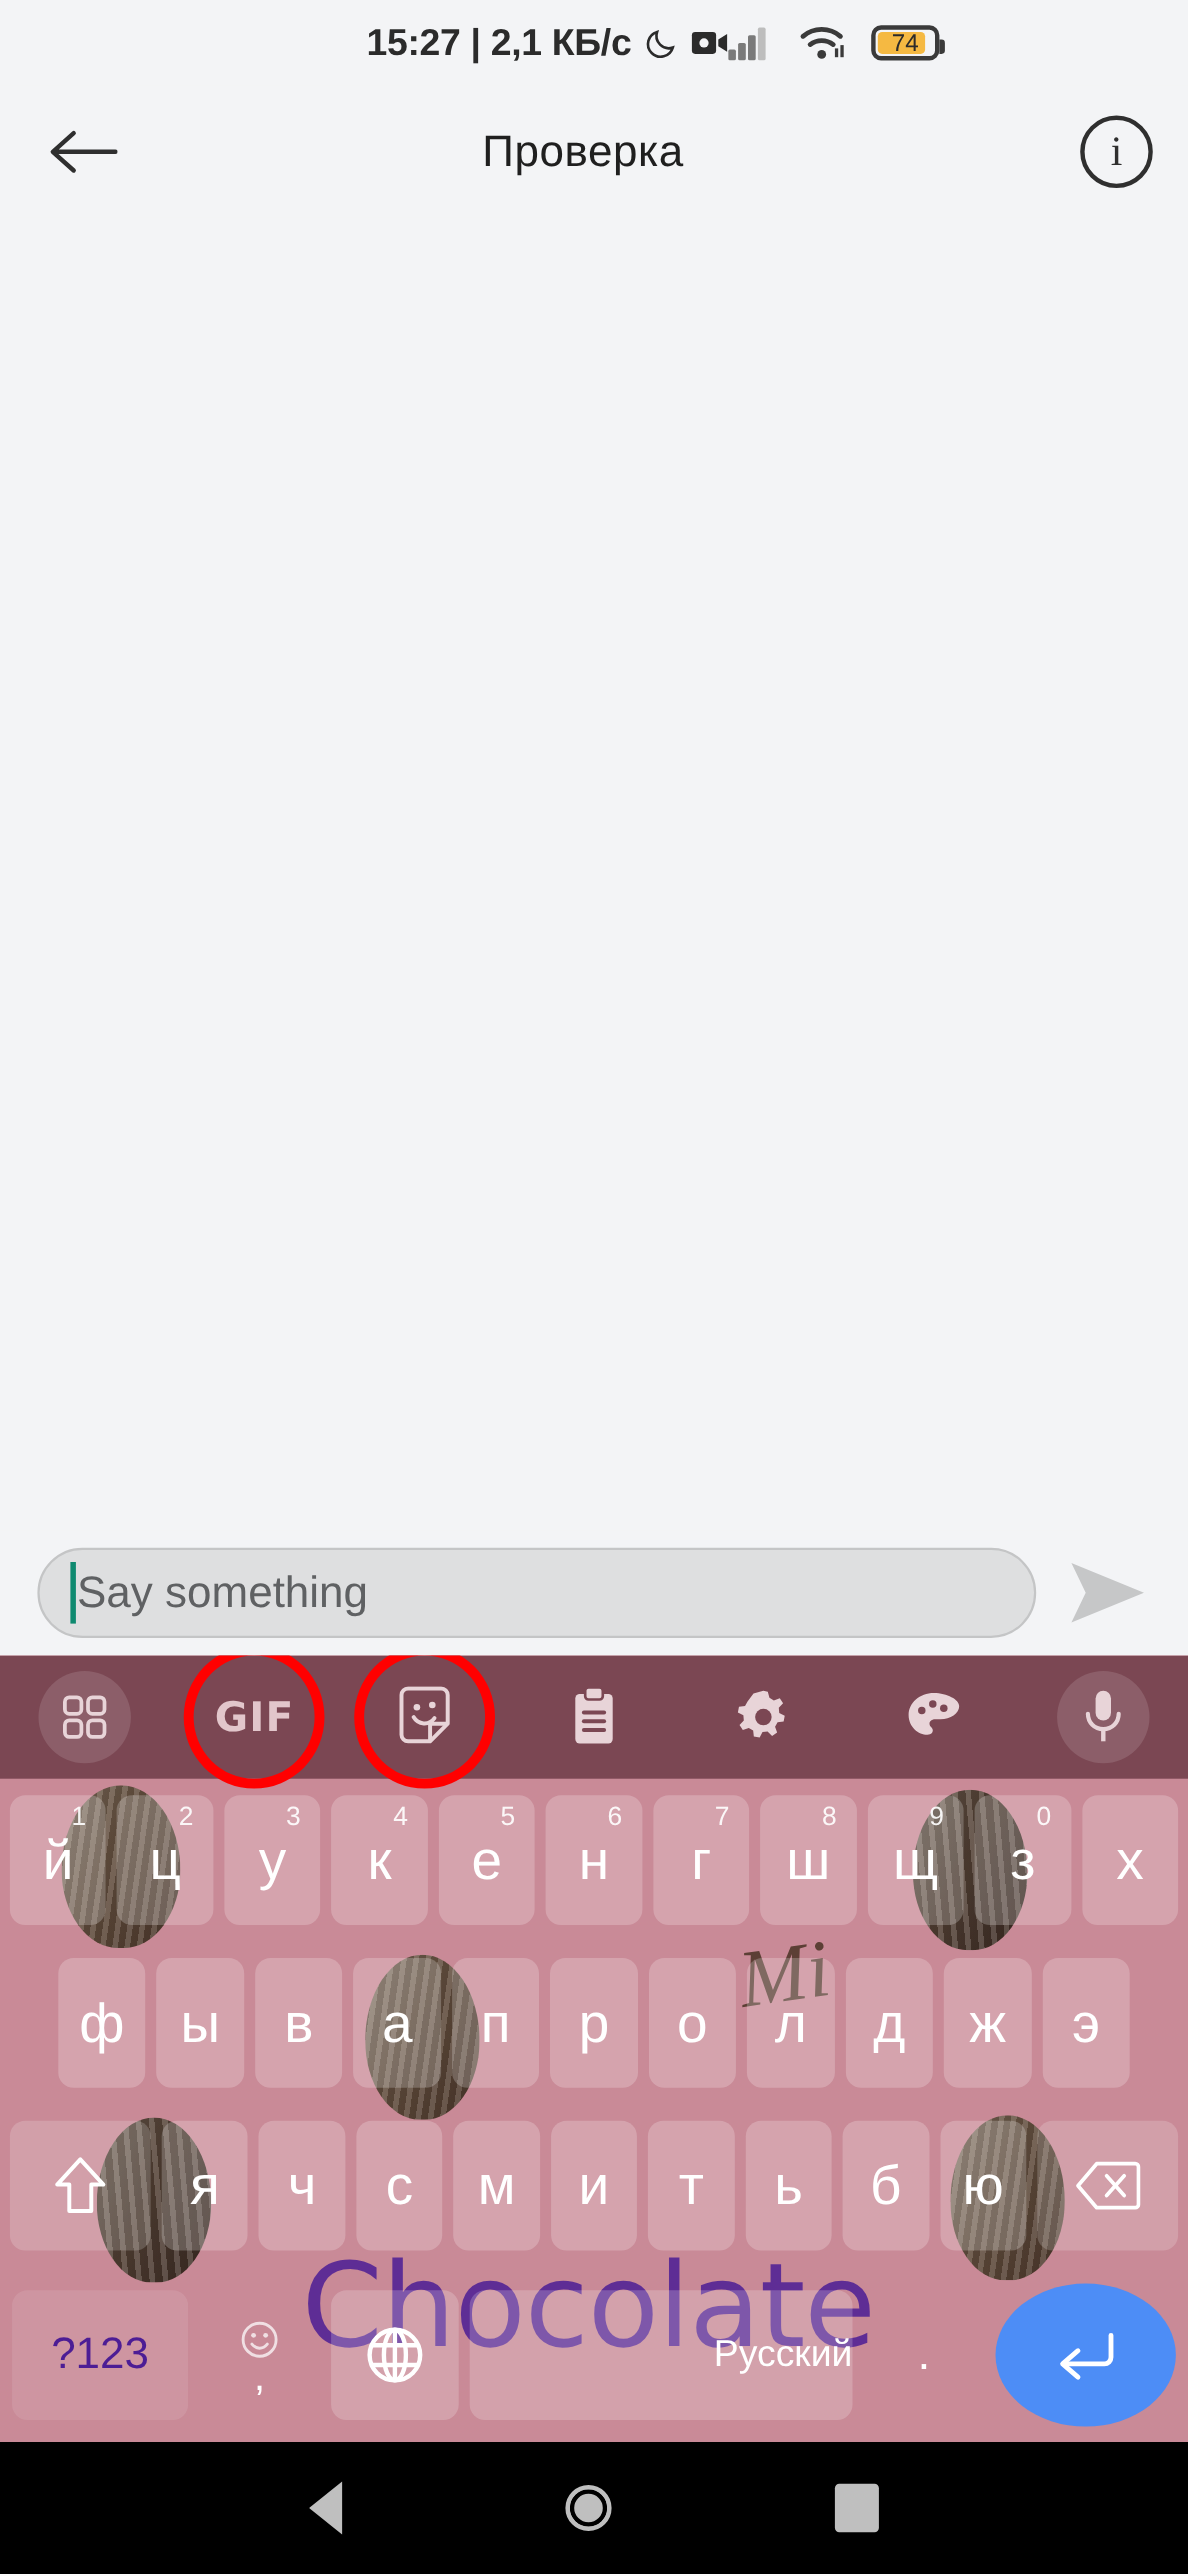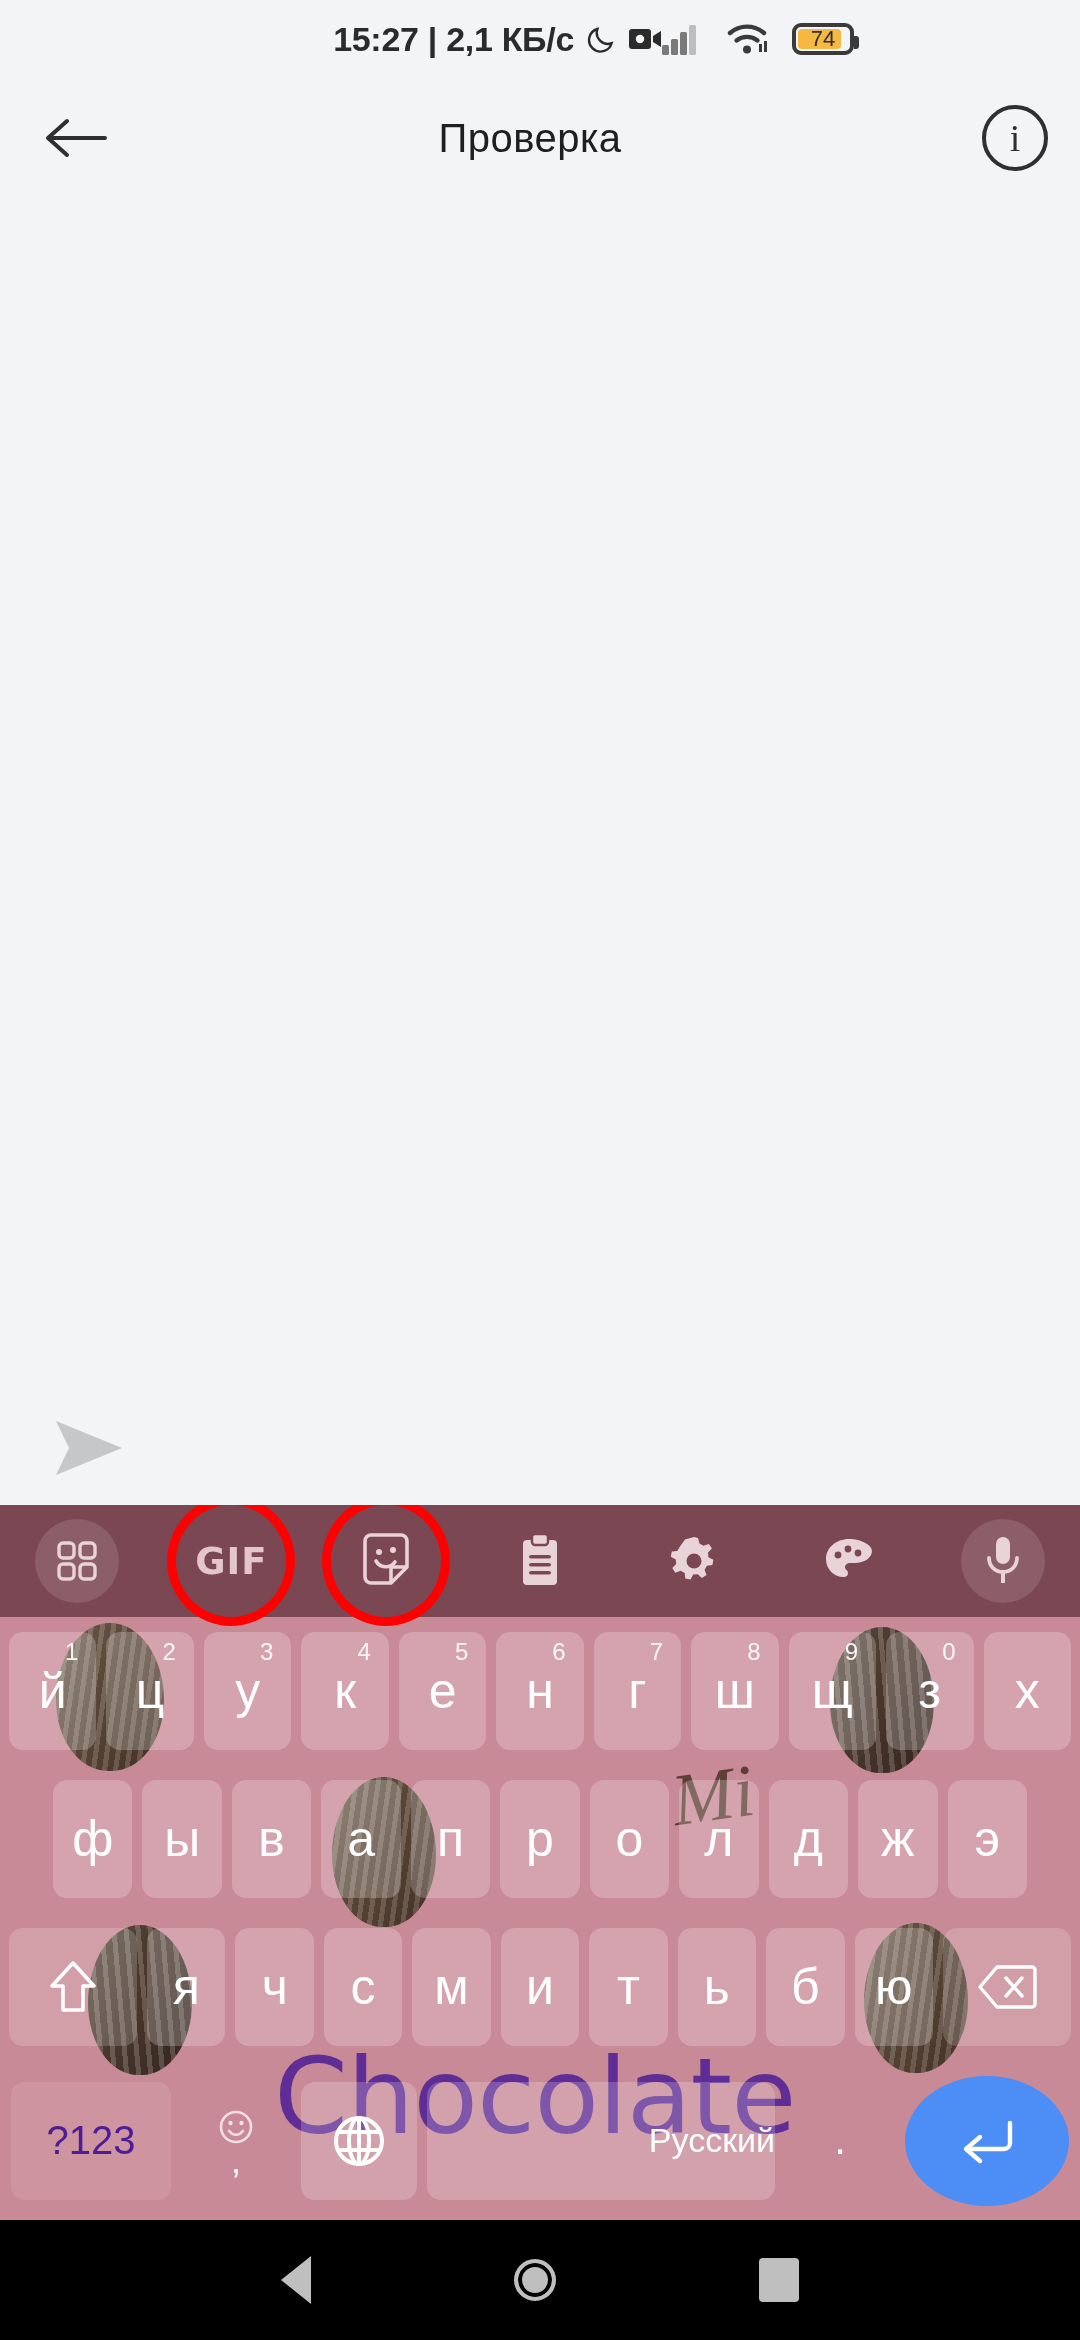--- a/index.html
+++ b/index.html
@@ -277,20 +277,24 @@
     <div class="info-btn">
       <div class="info-circle">
         <span>i</span>
       </div>
     </div>
   </div>
 
   <div class="chatbody"></div>
 
   <div class="composer">
+    <div class="input-wrap">
+      <div class="caret"></div>
+      <div class="placeholder">Say something</div>
+    </div>
     <div class="send-btn">
       <svg class="send-icon" viewBox="0 0 74 66">
         <path d="M4 6 L70 33 L4 60 L17 33 Z" fill="#c6c7c8"></path>
       </svg>
     </div>
   </div>
 
   <div class="keyboard">
 
     <div class="choco" style="left:56px;  top:118px; width:108px; height:148px;"></div>

